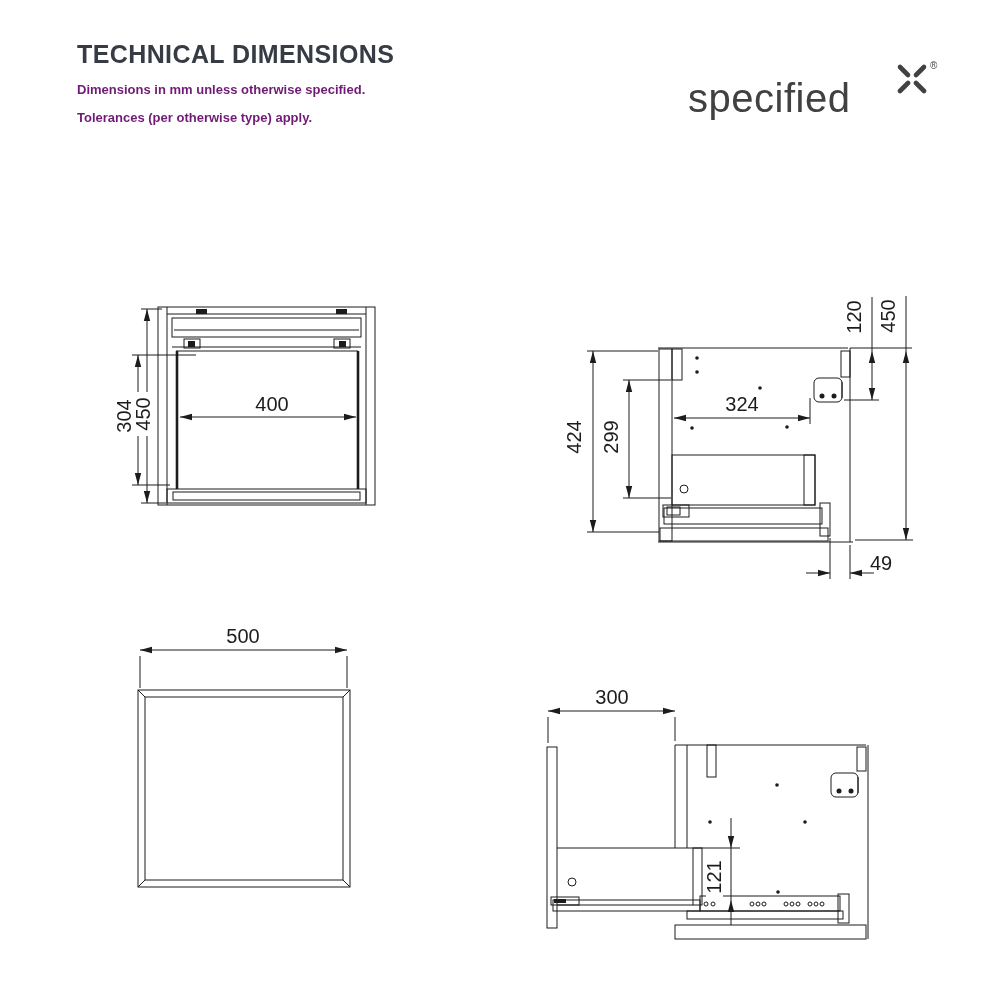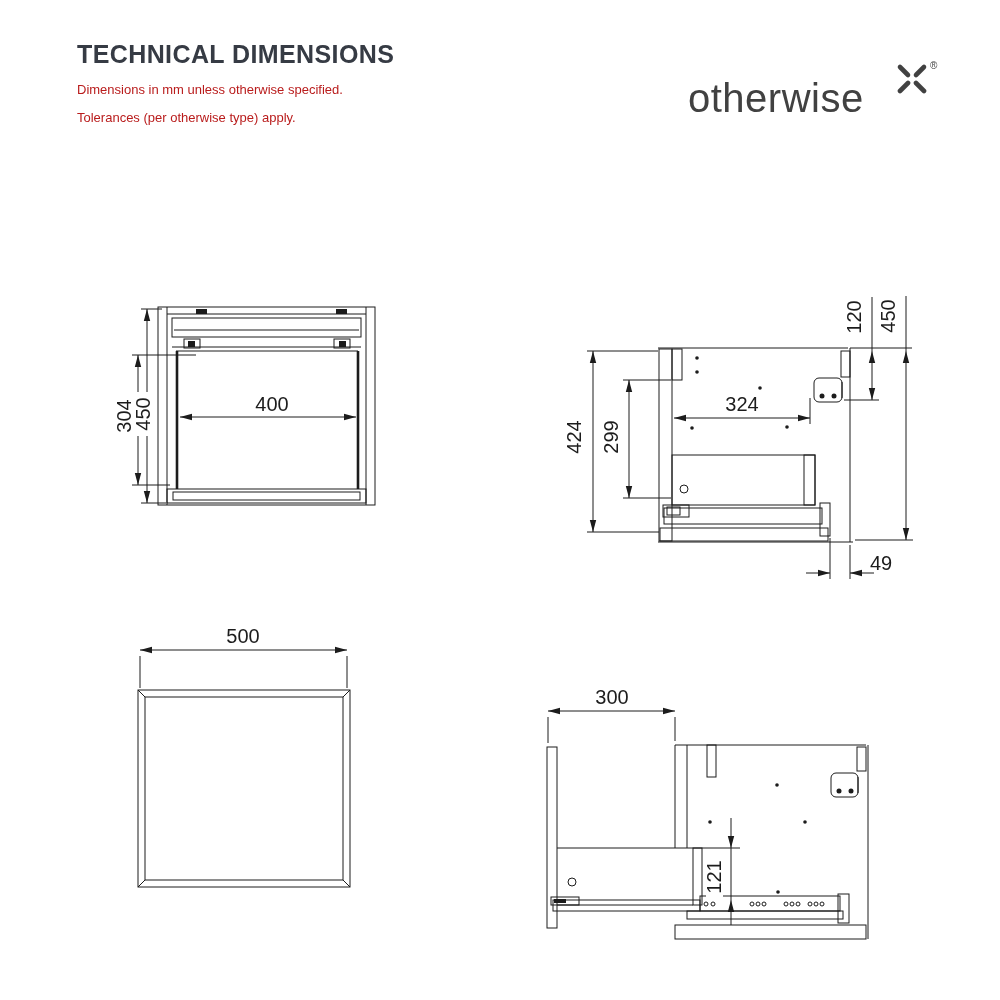--- a/index.html
+++ b/index.html
@@ -1,40 +1,40 @@
 <!DOCTYPE html>
 <html><head>
 <meta charset="utf-8">
 <style>
   html,body{margin:0;padding:0;background:#ffffff;width:1000px;height:1000px;
     font-family:"Liberation Sans",sans-serif;position:relative;overflow:hidden;}
   .header{position:absolute;left:61px;top:40px;margin-left:16px;}
   .header h1{margin:0;font-size:25px;font-weight:700;color:#363b44;letter-spacing:.4px;}
-  .header p{margin:13px 0 0 0;font-size:13px;color:#b91c1c;}
+  .header p{margin:13px 0 0 0;font-size:13px;color:#701a75;font-weight:bold;}
   .logo{position:absolute;left:688px;top:76px;width:270px;height:50px;}
   .logo .brand{font-size:40px;color:#414141;letter-spacing:.5px;}
   .logo svg{position:absolute;left:208px;top:-14px;}
   .logo .reg{position:absolute;left:242px;top:-16px;font-size:10px;color:#414141;}
   svg.sheet{position:absolute;left:0;top:0;}
   .ln{stroke:#1c1c1c;stroke-width:1;fill:none;}
   .thk{stroke:#1c1c1c;stroke-width:2.6;fill:none;}
   .fil{fill:#1c1c1c;stroke:none;}
   text.dim{font-family:"Liberation Sans",sans-serif;font-size:20px;fill:#1c1c1c;}
 </style>
 </head>
 <body>
 
 <div class="header">
   <h1>TECHNICAL DIMENSIONS</h1>
   <p>Dimensions in mm unless otherwise specified.</p>
   <p>Tolerances (per otherwise type) apply.</p>
 </div>
 
 <div class="logo">
-  <span class="brand">otherwise</span>
+  <span class="brand">specified</span>
   <svg width="32" height="32" viewBox="0 0 32 32">
     <g stroke="#414141" stroke-width="4.6" stroke-linecap="round">
       <line x1="4" y1="5" x2="12" y2="13"></line>
       <line x1="28" y1="5" x2="20" y2="13"></line>
       <line x1="4" y1="29" x2="12" y2="21"></line>
       <line x1="28" y1="29" x2="20" y2="21"></line>
     </g>
   </svg>
   <span class="reg">®</span>
 </div>

